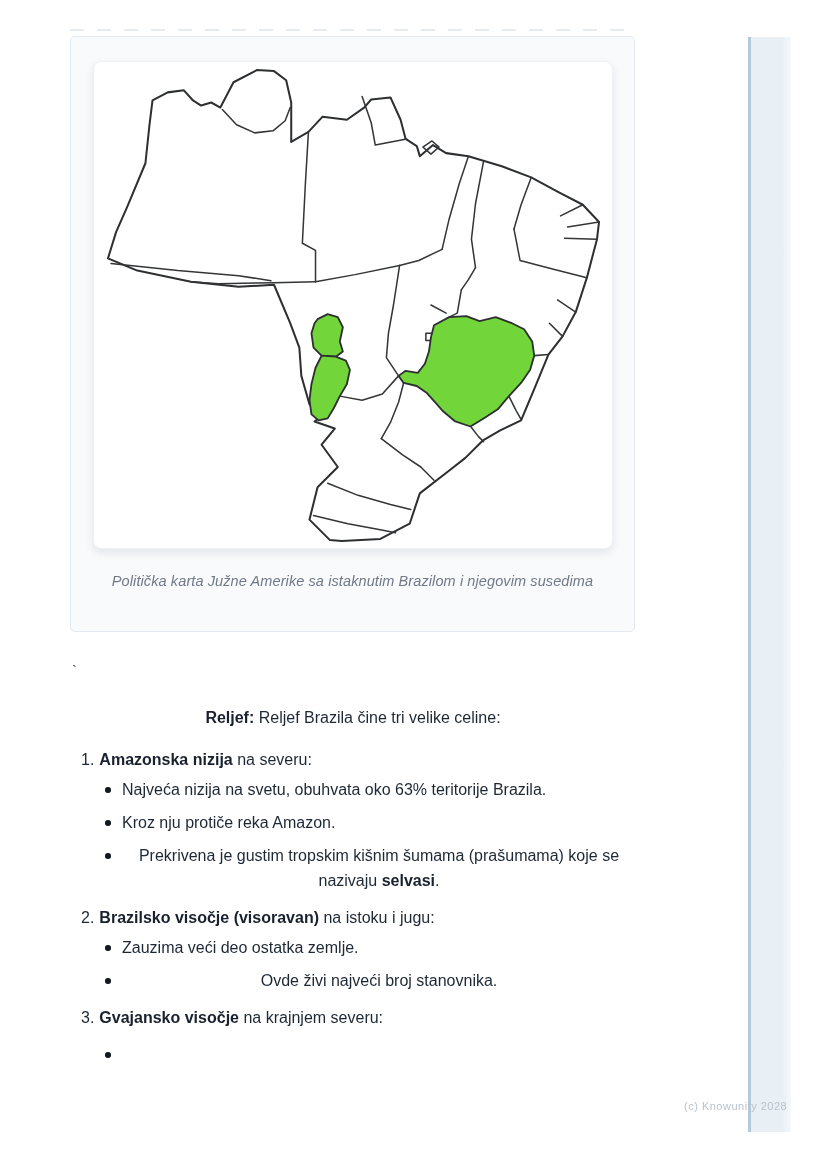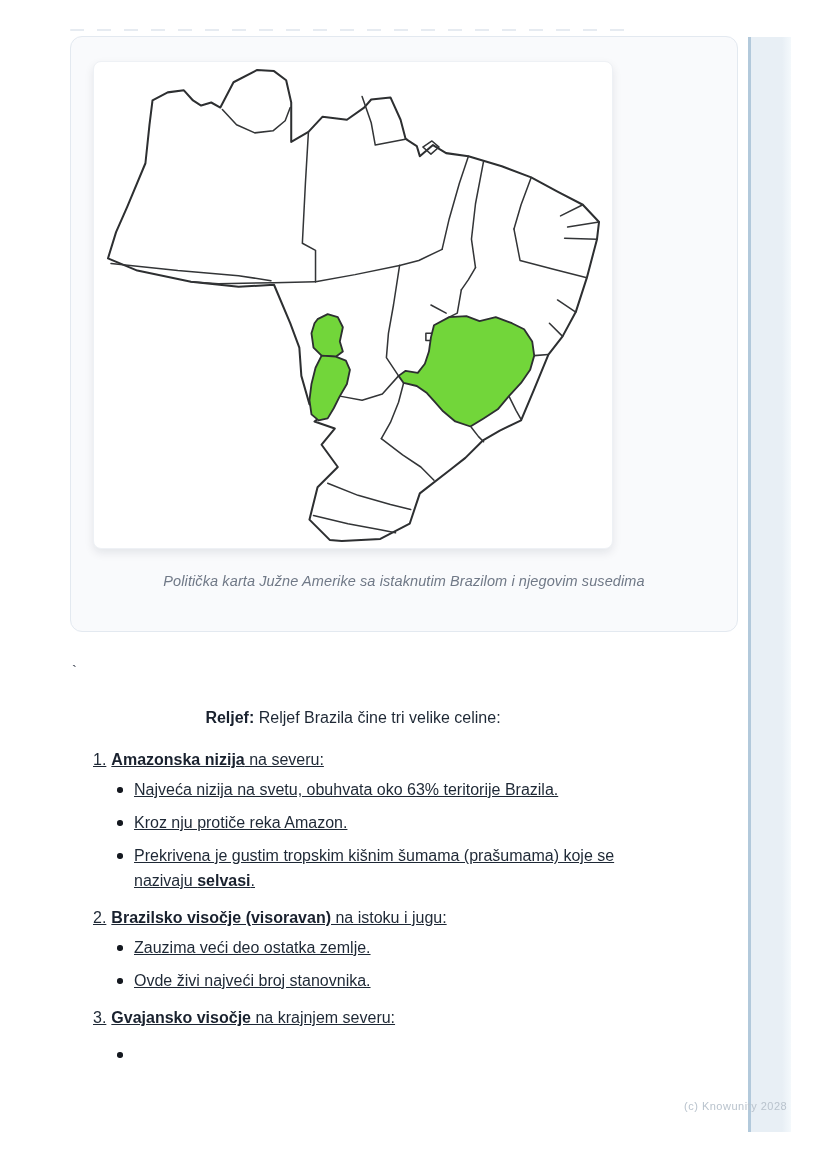--- a/index.html
+++ b/index.html
@@ -17,24 +17,24 @@
 
   
   .top-dashes {
     position:absolute; left:70px; top:29px; width:565px; height:2px;
     background:repeating-linear-gradient(90deg,#e6ebf1 0 14px,transparent 14px 27px);
     border-radius:1px;
   }
 
   
   .figure-card {
-    position:absolute; left:70px; top:36px; width:668px; height:596px;
+    position:absolute; left:70px; top:36px; width:565px; height:596px;
     background:#f9fafc;
     border:1px solid #e3e9f0;
-    border-radius:12px;
+    border-radius:5px;
   }
   .map-box {
     position:absolute; left:22px; top:24px; width:520px; height:488px;
     background:#ffffff;
     border:1px solid #eef1f5;
     border-radius:8px;
     box-shadow:0 4px 10px rgba(16,24,40,.09);
     overflow:hidden;
   }
   .map-box svg { display:block; margin:0 auto; }
@@ -54,26 +54,26 @@
   }
 
   
   .content {
     position:absolute; left:70px; top:705px; width:566px;
     font-size:16px; line-height:25px; color:#1e2835;
   }
   .intro { margin:0 4px 17px;text-align:center; }
   .intro strong, .item-head strong, .bullet strong { font-weight:700; color:#19212e; }
   ol.items { list-style:none; }
-  .item { margin:12px;text-decoration:underline; }
+  .item { margin:0; }
   .item-head { margin:0 0 5px; padding-left:11px; }
   .item-head .num { margin-right:5px; }
   ul.bullets { list-style:none; margin:0; padding-left:52px; }
   ul.bullets li { position:relative; margin-bottom:8px; }
-  ul.bullets li:last-child { margin-bottom:12px; }
+  ul.bullets li:last-child { margin-bottom:12px;text-align:center; }
   ul.bullets li .dot {
     position:absolute; left:-17px; top:10px;
     width:5.5px; height:5.5px; border-radius:50%; background:#14181f;
   }
   .item + .item .item-head { margin-top:9px; }
 
   
   .side-bar {
     position:absolute; left:748px; top:37px; width:43px; height:1095px;
     background:linear-gradient(90deg,

